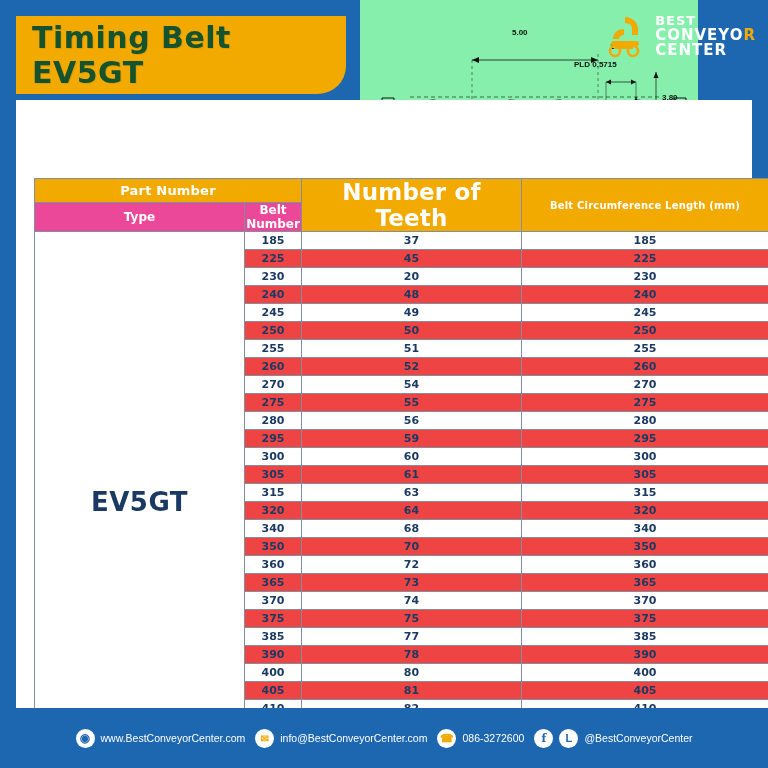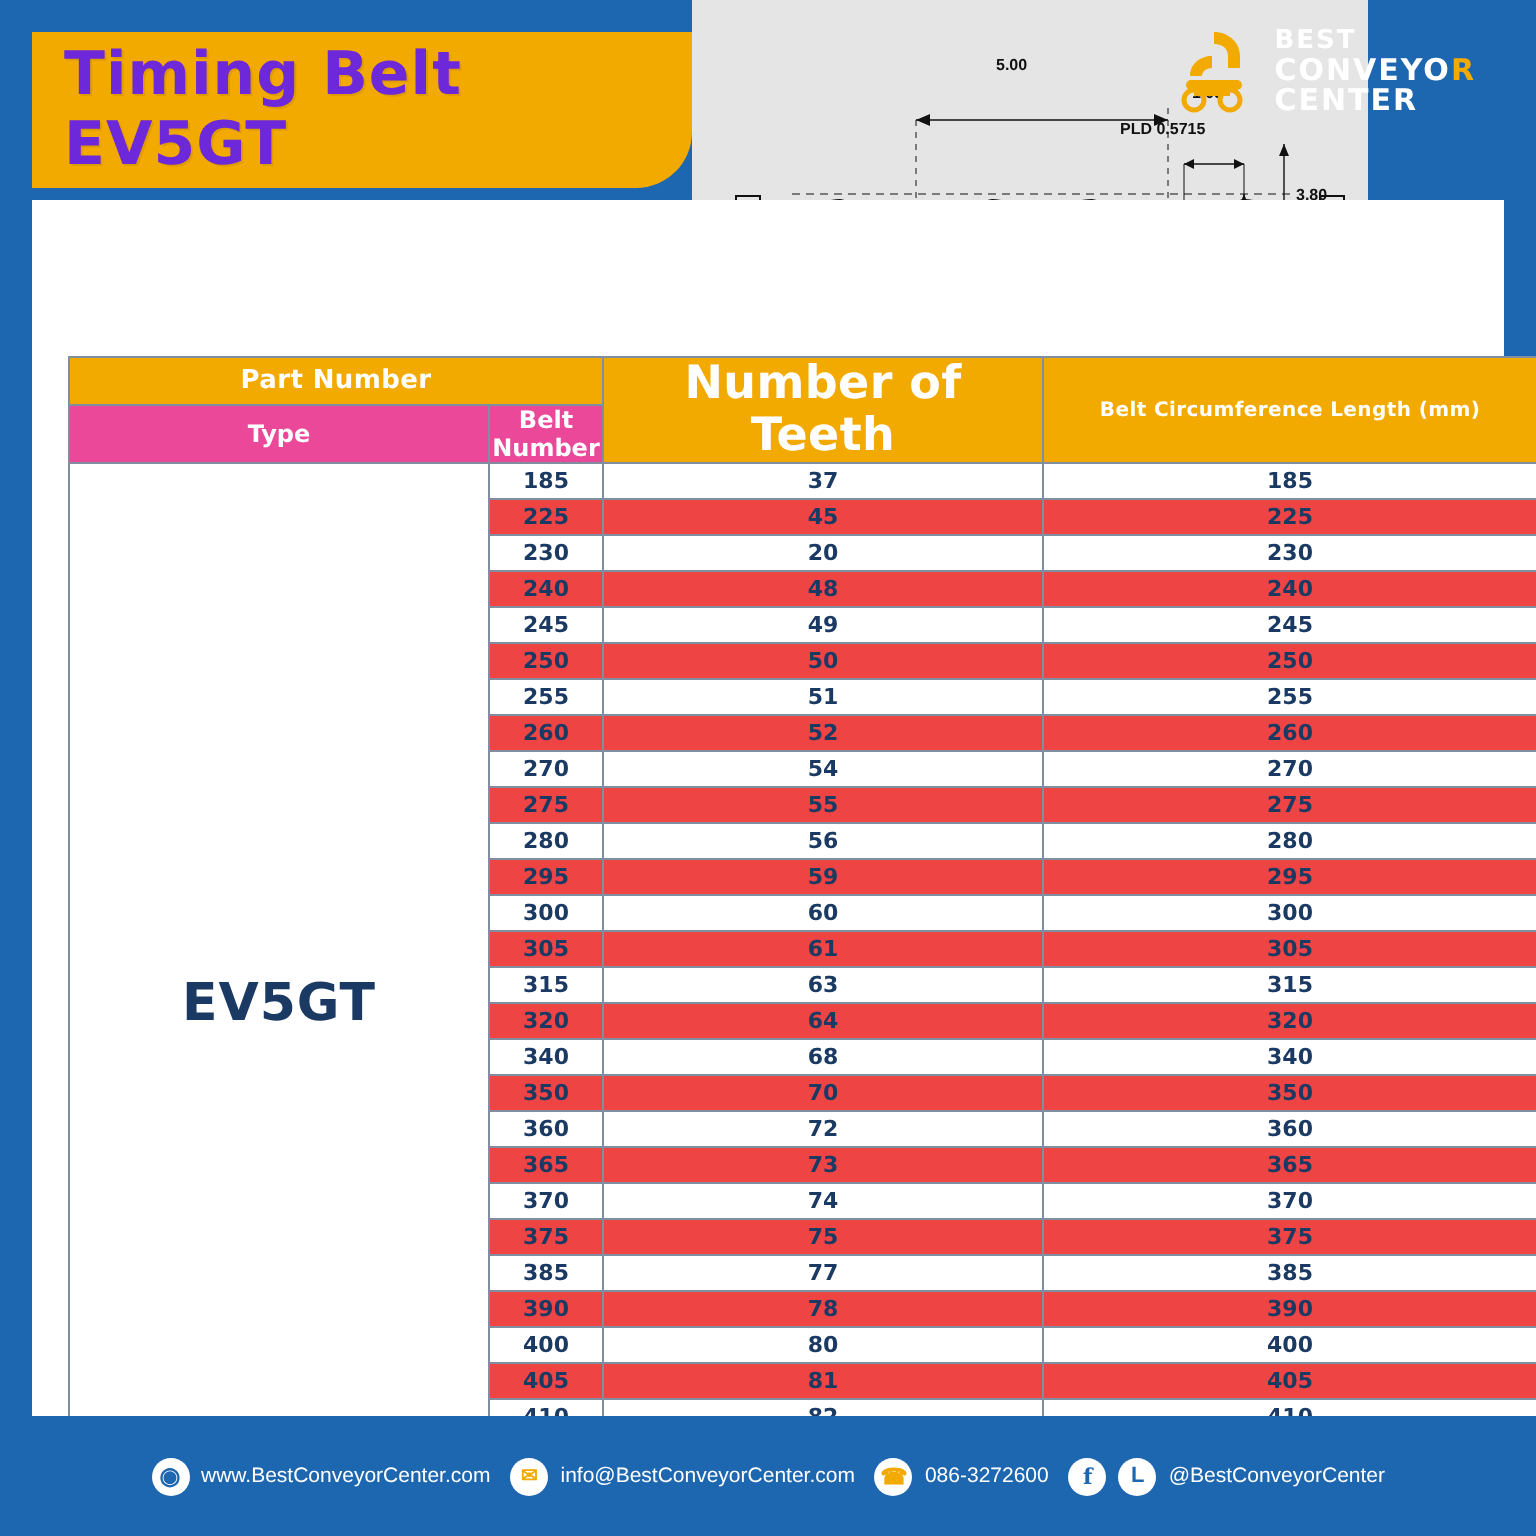--- a/index.html
+++ b/index.html
@@ -27,37 +27,37 @@
     width: 330px; height: 78px;
     background: #f2a900;
     border-radius: 0 0 28px 0;
     display: flex;
     align-items: center;
     padding-left: 16px;
   }
   .title-plate .title {
     font-size: 30px;
     font-weight: bold;
-    color: #6d28d9;
+    color: #14532d;
     letter-spacing: 0.5px;
     font-family: "DejaVu Sans", sans-serif;
     text-shadow: 1px 1px 0 rgba(0,0,0,.08);
   }
   .diagram-panel {
     position: absolute;
-    left: 346px; top: 0;
+    left: 360px; top: 0;
     width: 338px; height: 125px;
-    background: #e5e5e5;
+    background: #86efac;
     border-radius: 0 0 0 26px;
   }
   .logo-box {
     position: absolute;
-    right: 30px; top: 14px;
+    right: 12px; top: 14px;
     display: flex;
-    align-items: flex-start;
+    align-items: flex-end;
     gap: 12px;
   }
   .logo-mark {
     width: 38px; height: 44px;
     position: relative;
   }
   .logo-text {
     color: #ffffff;
     line-height: 1.05;
   }

